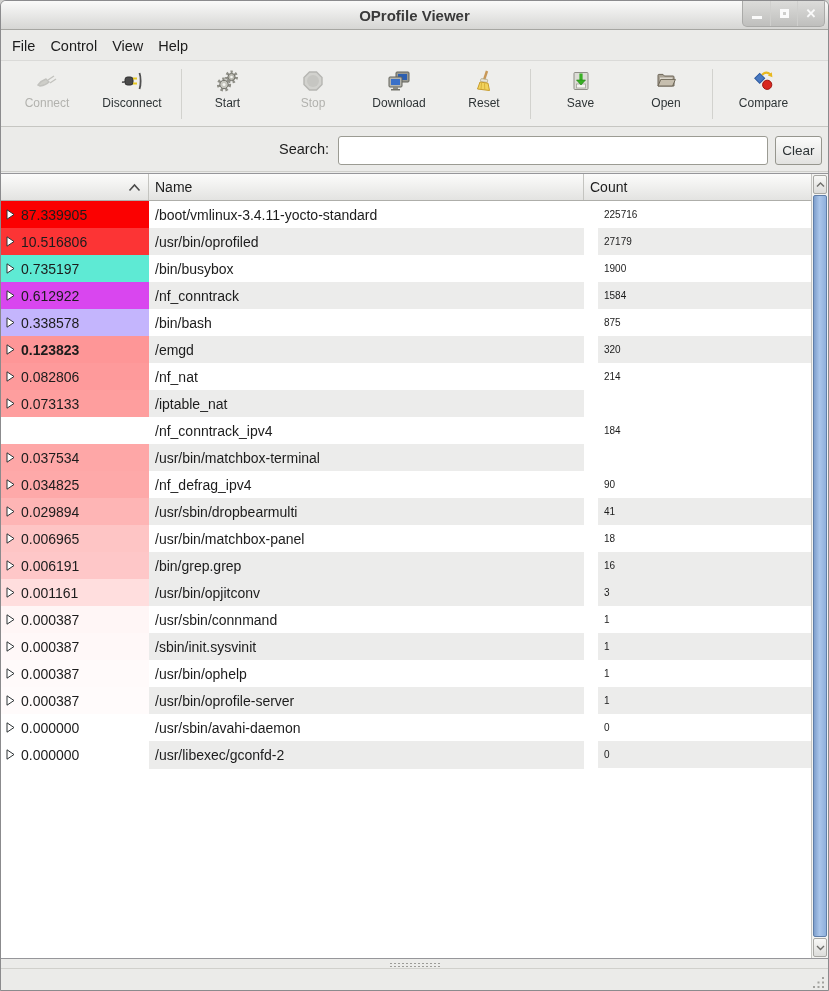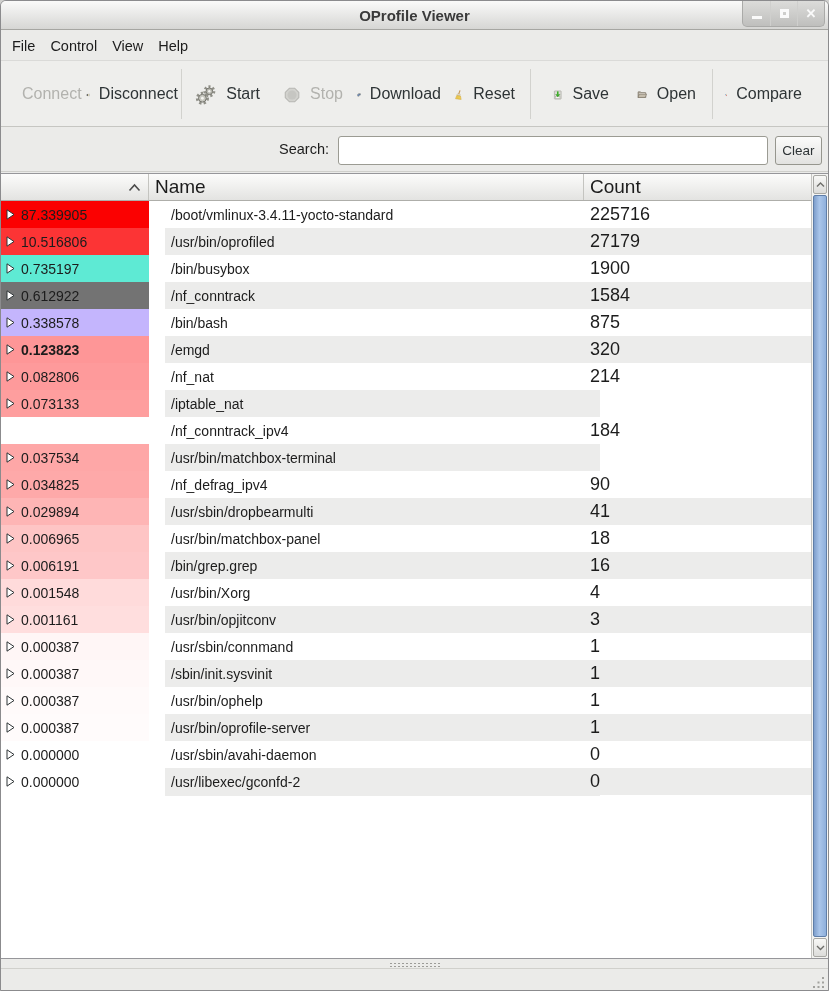--- a/index.html
+++ b/index.html
@@ -24,22 +24,22 @@
   .glyph-close{color:#fafafa;font-size:13px;font-weight:bold;line-height:1;}
 
   
   .menubar{position:absolute;top:30px;left:0;right:0;height:29px;display:flex;
     align-items:center;padding-left:10px;background:#ebebe9;font-size:14.5px;}
   .menu-item{padding:4px 11px 4px 1px;margin-right:3px;cursor:default;}
 
   
   .toolbar{position:absolute;top:59px;left:0;right:0;height:67px;background:#eeeeec;
     border-top:1px solid #dadad8;border-bottom:1px solid #c6c6c2;}
-  .tb-btn{position:absolute;top:6px;height:54px;display:flex;flex-direction:row;
-    align-items:center;justify-content:flex-start;gap:9px;font-size:16px;color:#2e3436;}
+  .tb-btn{position:absolute;top:6px;height:54px;display:flex;flex-direction:column;
+    align-items:center;justify-content:flex-start;gap:3px;font-size:12px;color:#2e3436;}
   .tb-btn .ticon{width:24px;height:24px;margin-top:2px;}
   .tb-btn.disabled{color:#b2b2ae;}
   .tb-sep{position:absolute;top:8px;height:50px;width:0;border-left:1px solid #d2d2ce;}
 
   
   .searchbar{position:absolute;top:127px;left:0;right:0;height:44px;background:#ebebe9;
     border-bottom:1px solid #cfcfcb;}
   .search-label{position:absolute;right:499px;top:13px;font-size:14.5px;}
   .search-input{position:absolute;left:337px;top:8px;width:430px;height:29px;
     border:1px solid #9b9b93;border-radius:3px;background:#fff;padding:0 6px;font-size:14px;
@@ -47,34 +47,34 @@
   .clear-btn{position:absolute;left:774px;top:8px;width:47px;height:29px;
     border:1px solid #96968e;border-radius:3px;background:linear-gradient(#fbfbfa,#e2e2e0);
     font-size:13.5px;font-family:"Liberation Sans",sans-serif;color:#2e3436;}
 
   
   .tablewrap{position:absolute;top:172px;left:0;right:0;height:786px;background:#fff;
     border-top:1px solid #96969a;border-bottom:1px solid #96969a;}
   .thead{position:absolute;top:0;left:0;width:811px;height:27px;
     background:linear-gradient(#fcfcfb,#e3e3e1);border-bottom:1px solid #aeaeaa;}
   .hcell{position:absolute;top:0;height:26px;border-right:1px solid #c4c4c0;
-    font-size:19px;display:flex;align-items:center;padding-left:6px;}
+    font-size:14px;display:flex;align-items:center;padding-left:6px;}
   .hc1{left:0;width:148px;}
   .hc2{left:148px;width:435px;}
   .hc3{left:583px;width:228px;border-right:none;}
   .sort-caret{position:absolute;right:6px;top:9px;}
   .tbody{position:absolute;top:27px;left:0;width:811px;}
   .trow{position:relative;height:27px;}
   .cell-percent{position:absolute;left:0;top:0;width:148px;height:27px;
     display:flex;align-items:center;font-size:14px;}
   .expander{margin:0 6px 0 5px;flex:0 0 auto;}
   .cell-name{position:absolute;left:148px;top:0;width:435px;height:28px;background:#fff;
-    display:flex;align-items:center;padding-left:6px;font-size:14px;white-space:nowrap;overflow:hidden;margin-left:16px;}
-  .cell-count{position:absolute;left:583px;top:0;width:228px;height:27px;background:#fff;
-    display:flex;align-items:center;padding-left:6px;font-size:18px;}
+    display:flex;align-items:center;padding-left:6px;font-size:14px;white-space:nowrap;overflow:hidden;}
+  .cell-count{position:absolute;left:597px;top:0;width:228px;height:27px;background:#fff;
+    display:flex;align-items:center;padding-left:6px;font-size:10px;}
   .trow.alt .cell-name,.trow.alt .cell-count{background:#ececeb;}
 
   
   .vscroll{position:absolute;top:0;right:0;bottom:0;width:17px;background:#f4f4f2;
     border-left:1px solid #c6c6c2;}
   .sb-btn{position:absolute;left:1px;right:1px;height:19px;border:1px solid #a8a8a4;
     border-radius:2px;background:linear-gradient(#f8f8f6,#dcdcda);
     display:flex;align-items:center;justify-content:center;}
   .sb-up{top:1px;} .sb-down{bottom:1px;}
   .sb-thumb{position:absolute;left:1px;right:1px;top:21px;bottom:21px;border-radius:2px;
@@ -272,21 +272,21 @@
       <svg class="expander" width="9" height="11" viewBox="0 0 9 11">
         <polygon points="1,0.8 8,5.5 1,10.2" fill="#ffffff" stroke="#2e3436" stroke-width="1"></polygon>
       </svg>
       <span class="pct-text">0.735197</span>
     </div>
     <div class="cell-name">/bin/busybox</div>
     <div class="cell-count">1900</div>
   </div>
 
   <div class="trow alt">
-    <div class="cell-percent" style="background: #737373;">
+    <div class="cell-percent" style="background: #d946ef;">
       <svg class="expander" width="9" height="11" viewBox="0 0 9 11">
         <polygon points="1,0.8 8,5.5 1,10.2" fill="#ffffff" stroke="#2e3436" stroke-width="1"></polygon>
       </svg>
       <span class="pct-text">0.612922</span>
     </div>
     <div class="cell-name">/nf_conntrack</div>
     <div class="cell-count">1584</div>
   </div>
 
   <div class="trow">
@@ -384,30 +384,20 @@
     <div class="cell-percent" style="background: rgb(254, 199, 200);">
       <svg class="expander" width="9" height="11" viewBox="0 0 9 11">
         <polygon points="1,0.8 8,5.5 1,10.2" fill="#ffffff" stroke="#2e3436" stroke-width="1"></polygon>
       </svg>
       <span class="pct-text">0.006191</span>
     </div>
     <div class="cell-name">/bin/grep.grep</div>
     <div class="cell-count">16</div>
   </div>
 
-  <div class="trow">
-    <div class="cell-percent" style="background: rgb(255, 219, 219);">
-      <svg class="expander" width="9" height="11" viewBox="0 0 9 11">
-        <polygon points="1,0.8 8,5.5 1,10.2" fill="#ffffff" stroke="#2e3436" stroke-width="1"></polygon>
-      </svg>
-      <span class="pct-text">0.001548</span>
-    </div>
-    <div class="cell-name">/usr/bin/Xorg</div>
-    <div class="cell-count">4</div>
-  </div>
 
   <div class="trow alt">
     <div class="cell-percent" style="background: rgb(255, 222, 222);">
       <svg class="expander" width="9" height="11" viewBox="0 0 9 11">
         <polygon points="1,0.8 8,5.5 1,10.2" fill="#ffffff" stroke="#2e3436" stroke-width="1"></polygon>
       </svg>
       <span class="pct-text">0.001161</span>
     </div>
     <div class="cell-name">/usr/bin/opjitconv</div>
     <div class="cell-count">3</div>

